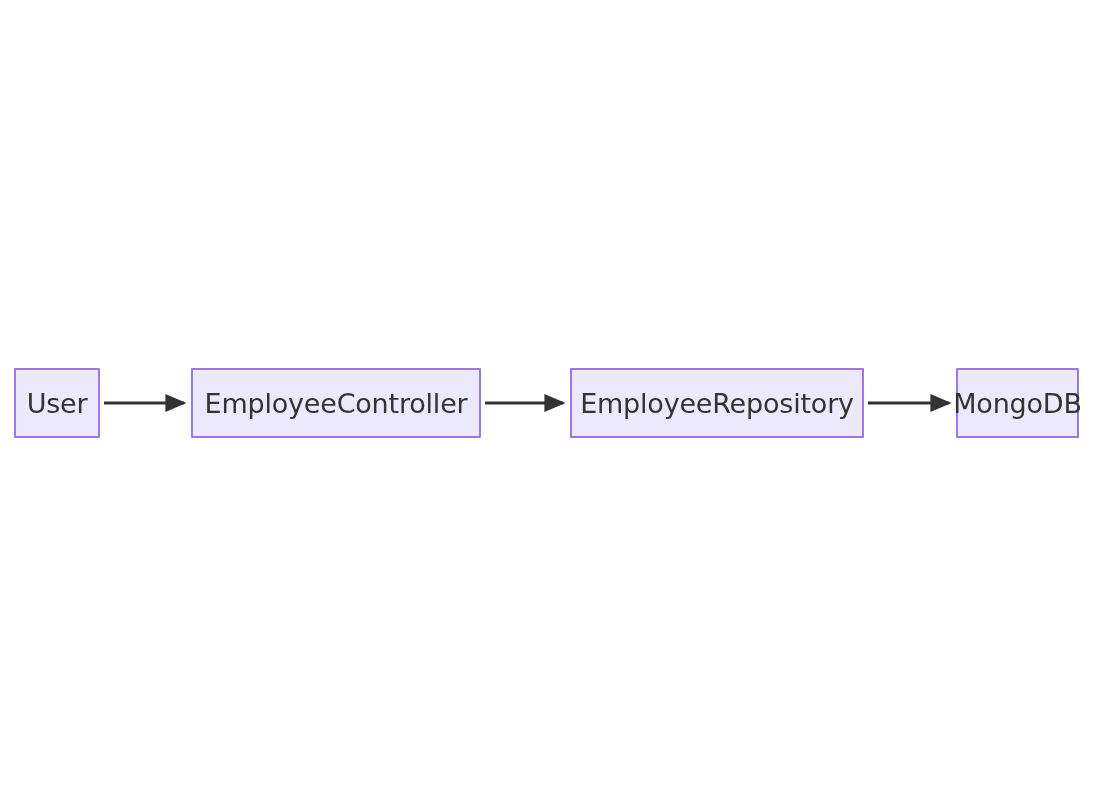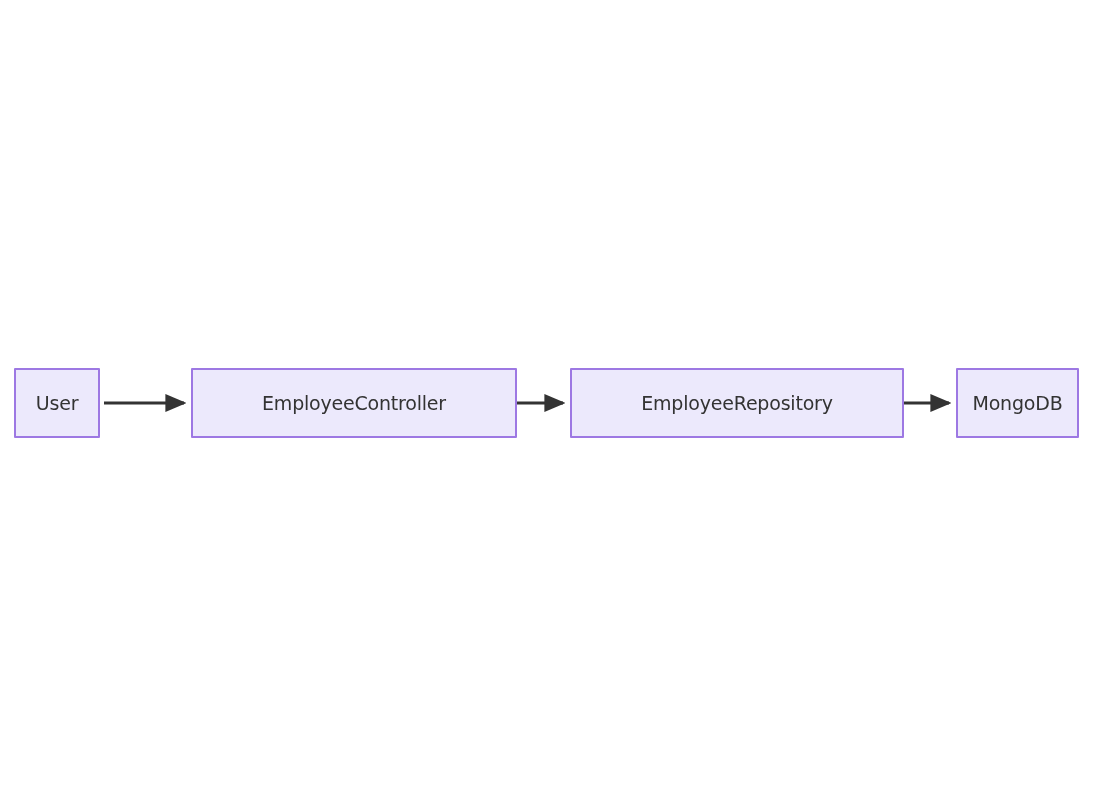--- a/index.html
+++ b/index.html
@@ -33,30 +33,30 @@
     box-sizing: border-box;
     display: flex;
     align-items: center;
     justify-content: center;
     background: #ece9fc;
     border: 2px solid #9d78e3;
     border-radius: 1px;
   }
   .node-label {
     font-family: "DejaVu Sans", "Liberation Sans", sans-serif;
-    font-size: 19px;
+    font-size: 27px;
     line-height: 1;
     color: #333333;
     white-space: nowrap;
     letter-spacing: -0.2px;
   }
   
   .node-user        { left: 14px;  top: 368px; width: 86px;  height: 70px; }
-  .node-controller  { left: 191px; top: 368px; width: 326px; height: 70px; }
-  .node-repository  { left: 570px; top: 368px; width: 334px; height: 70px; }
+  .node-controller  { left: 191px; top: 368px; width: 290px; height: 70px; }
+  .node-repository  { left: 570px; top: 368px; width: 294px; height: 70px; }
   .node-mongodb     { left: 956px; top: 368px; width: 123px; height: 70px; }
 </style>
 </head>
 <body>
 
 <div id="diagram-canvas">
 
   <svg id="edge-layer" viewBox="0 0 1116 808" xmlns="http://www.w3.org/2000/svg">
     <defs>
       <marker id="arrowhead" markerWidth="7" markerHeight="6" refX="6.2" refY="3" orient="auto" markerUnits="strokeWidth">

